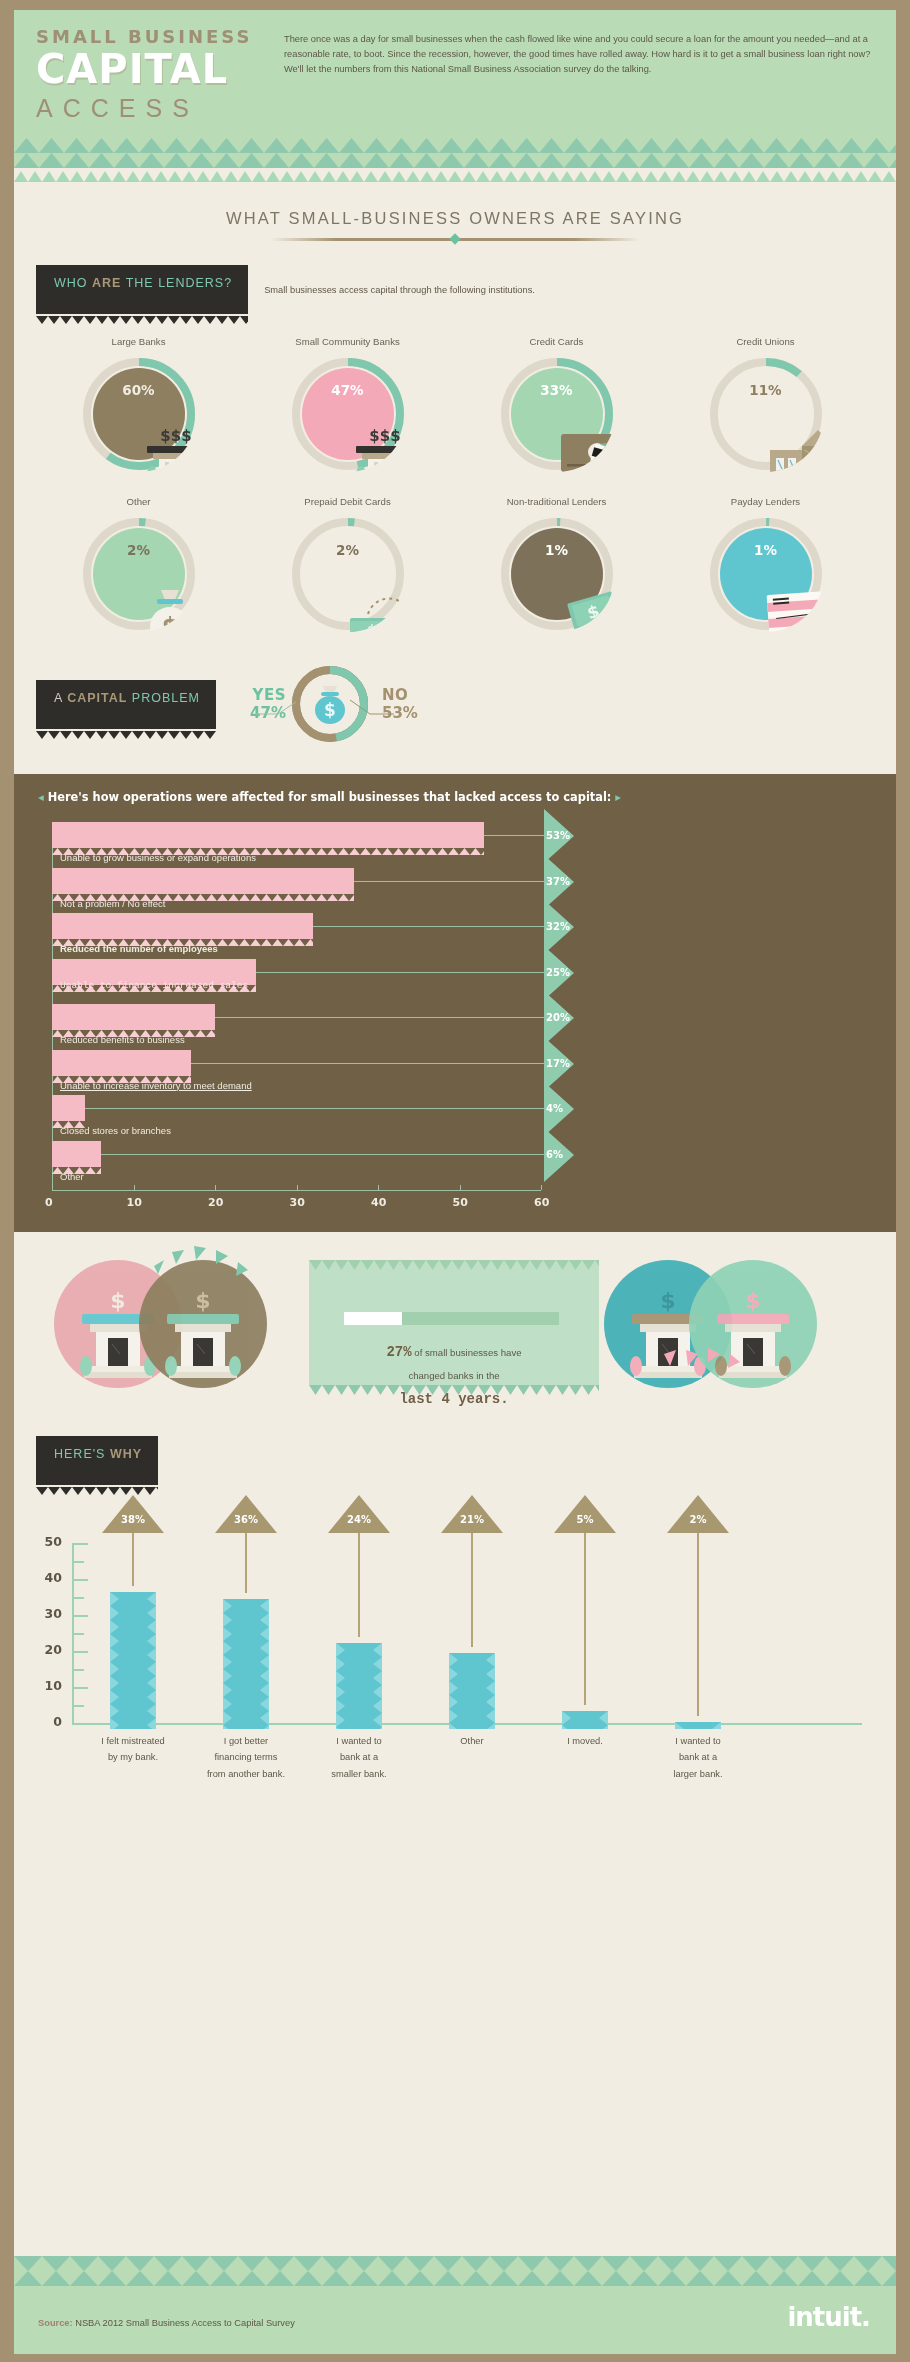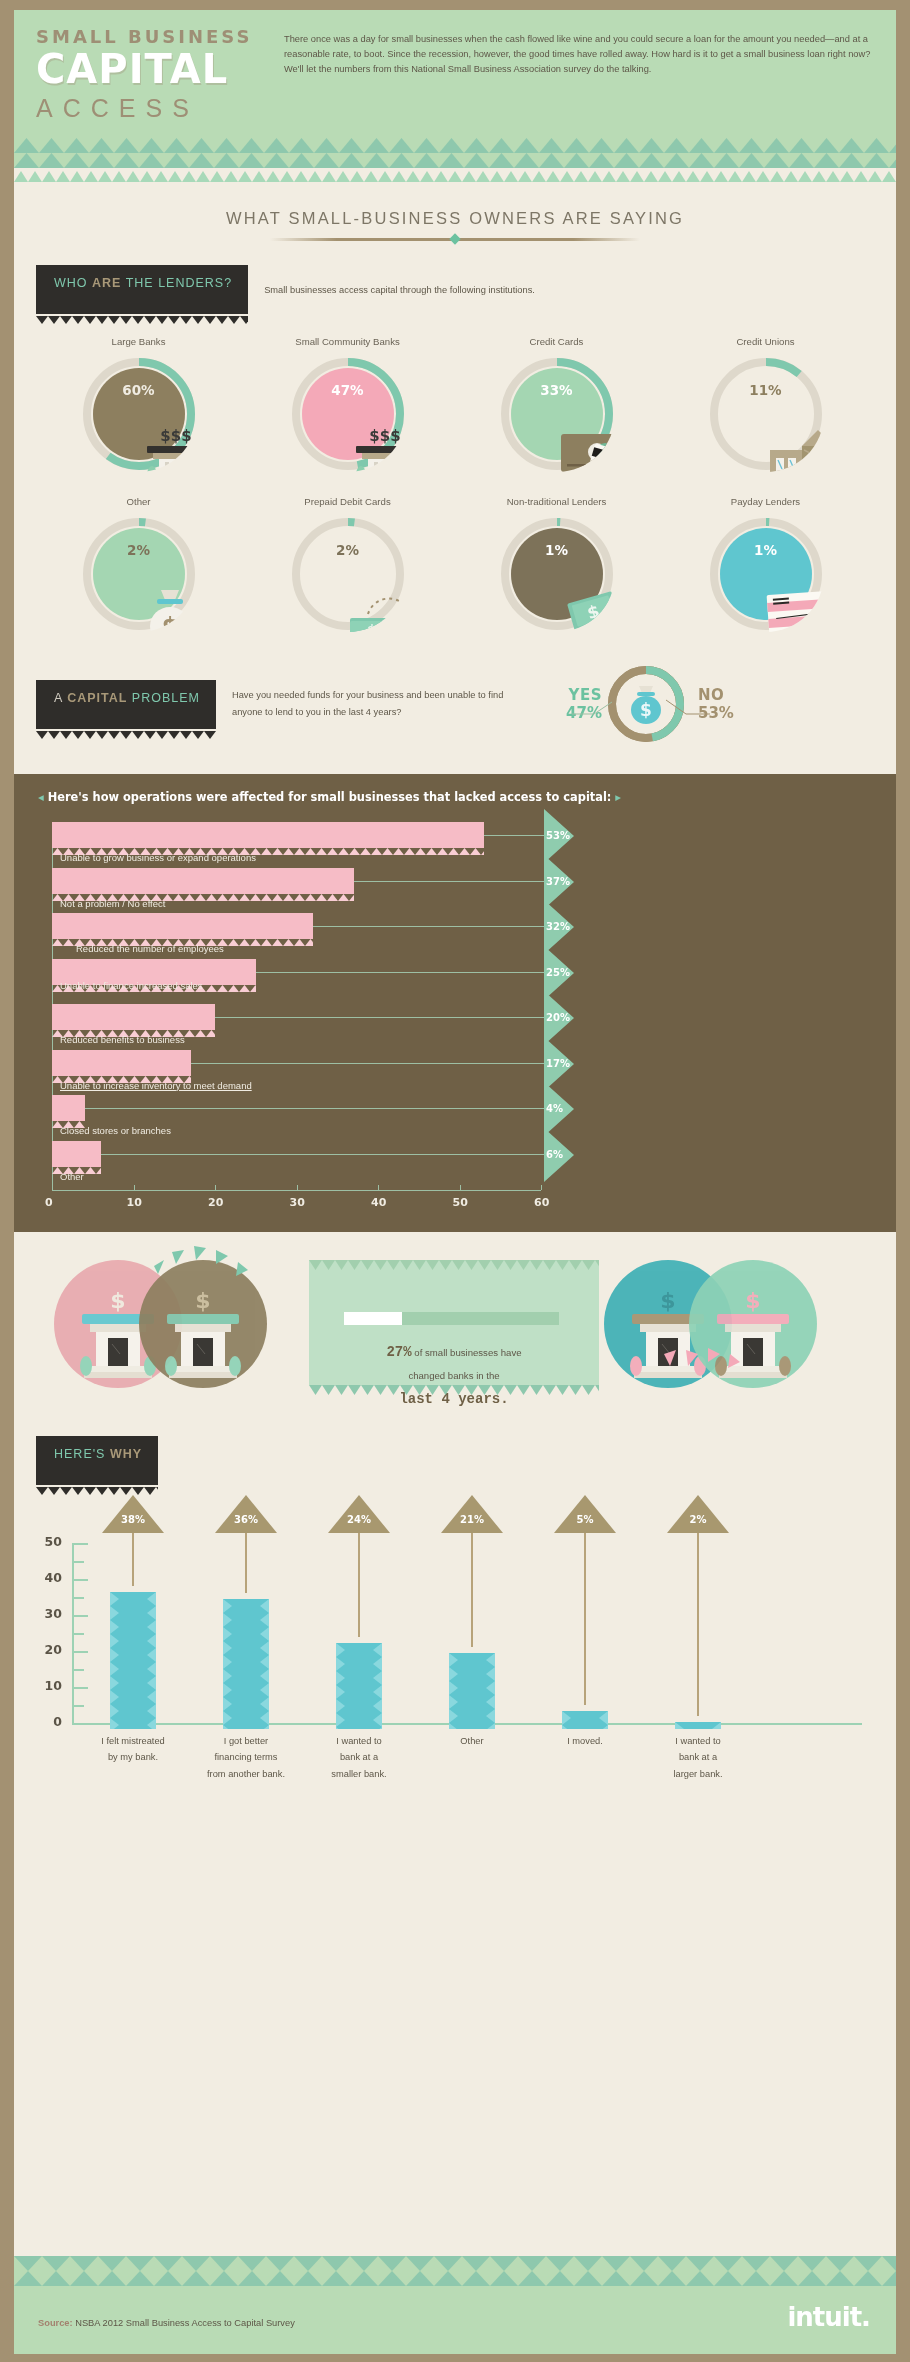--- a/index.html
+++ b/index.html
@@ -527,21 +527,20 @@
             <polygon points="84,0 90,8 96,0" fill="#2f2d2a"></polygon>
             <polygon points="96,0 102,8 108,0" fill="#2f2d2a"></polygon>
             <polygon points="108,0 114,8 120,0" fill="#2f2d2a"></polygon>
             <polygon points="120,0 126,8 132,0" fill="#2f2d2a"></polygon>
             <polygon points="132,0 138,8 144,0" fill="#2f2d2a"></polygon>
             <polygon points="144,0 150,8 156,0" fill="#2f2d2a"></polygon>
             <polygon points="156,0 162,8 168,0" fill="#2f2d2a"></polygon>
             <polygon points="168,0 174,8 180,0" fill="#2f2d2a"></polygon>
           </svg></div>
     </div>
-    <div class="q">Have you needed funds for your business and been unable to find anyone to lend to you in the last 4 years?</div>
     <div class="yesno">
       <div class="ynlbl" style="width:56px;">
         <div class="w1 yes">YES</div>
         <div class="w2 yes">47%</div>
       </div>
       <div id="ynDonut" style="width:84px;height:84px;position:relative;margin:0 2px;"><svg width="84" height="84">
      <circle cx="42" cy="42" r="34" fill="none" stroke="#a3916f" stroke-width="8"></circle>
           <circle cx="42" cy="42" r="34" fill="none" stroke="#a3916f" stroke-width="8" stroke-dasharray="213.62830044410595 213.62830044410595" transform="rotate(-90 42 42)"></circle>
      <circle cx="42" cy="42" r="34" fill="none" stroke="#7fc8ad" stroke-width="8" stroke-dasharray="100.4053012087298 213.62830044410595" transform="rotate(-90 42 42)"></circle>
      <g transform="translate(42,46)">
@@ -689,21 +688,21 @@
               <polygon points="253,7 258.5,0 264,7" fill="#f9cdd4"></polygon>
             </svg></div>
      </div>
         <div class="opleader" style="left:298.8px;top:112px;width:246.2px;"></div>
         <div class="opflag" style="left:530px;top:86px;">
        <svg width="30" height="54">
             <polygon points="0,0 30,27 0,54" fill="#8fccae"></polygon>
           </svg>
        <span class="fv">32%</span>
      </div>
-        <div class="oplabel" style="left:62px;top:129px;">Reduced the number of employees</div>
+        <div class="oplabel" style="left:46px;top:129px;font-weight:bold;">Reduced the number of employees</div>
         <div class="opbar" style="left:38px;top:144.5px;width:203.75px;">
        <div class="teeth"><svg width="203.75" height="7">
               <polygon points="0,7 5.5,0 11,7" fill="#f9cdd4"></polygon>
               <polygon points="11,7 16.5,0 22,7" fill="#f9cdd4"></polygon>
               <polygon points="22,7 27.5,0 33,7" fill="#f9cdd4"></polygon>
               <polygon points="33,7 38.5,0 44,7" fill="#f9cdd4"></polygon>
               <polygon points="44,7 49.5,0 55,7" fill="#f9cdd4"></polygon>
               <polygon points="55,7 60.5,0 66,7" fill="#f9cdd4"></polygon>
               <polygon points="66,7 71.5,0 77,7" fill="#f9cdd4"></polygon>
               <polygon points="77,7 82.5,0 88,7" fill="#f9cdd4"></polygon>
@@ -720,21 +719,21 @@
               <polygon points="198,7 203.5,0 209,7" fill="#f9cdd4"></polygon>
             </svg></div>
      </div>
         <div class="opleader" style="left:241.75px;top:157.5px;width:303.25px;"></div>
         <div class="opflag" style="left:530px;top:131.5px;">
        <svg width="30" height="54">
             <polygon points="0,0 30,27 0,54" fill="#8fccae"></polygon>
           </svg>
        <span class="fv">25%</span>
      </div>
-        <div class="oplabel" style="left:46px;top:166px;">Unable to finance increased sales</div>
+        <div class="oplabel" style="left:46px;top:166px;font-family:Liberation Mono, monospace;">Unable to finance increased sales</div>
         <div class="opbar" style="left:38px;top:190px;width:163px;">
        <div class="teeth"><svg width="163" height="7">
               <polygon points="0,7 5.5,0 11,7" fill="#f9cdd4"></polygon>
               <polygon points="11,7 16.5,0 22,7" fill="#f9cdd4"></polygon>
               <polygon points="22,7 27.5,0 33,7" fill="#f9cdd4"></polygon>
               <polygon points="33,7 38.5,0 44,7" fill="#f9cdd4"></polygon>
               <polygon points="44,7 49.5,0 55,7" fill="#f9cdd4"></polygon>
               <polygon points="55,7 60.5,0 66,7" fill="#f9cdd4"></polygon>
               <polygon points="66,7 71.5,0 77,7" fill="#f9cdd4"></polygon>
               <polygon points="77,7 82.5,0 88,7" fill="#f9cdd4"></polygon>

